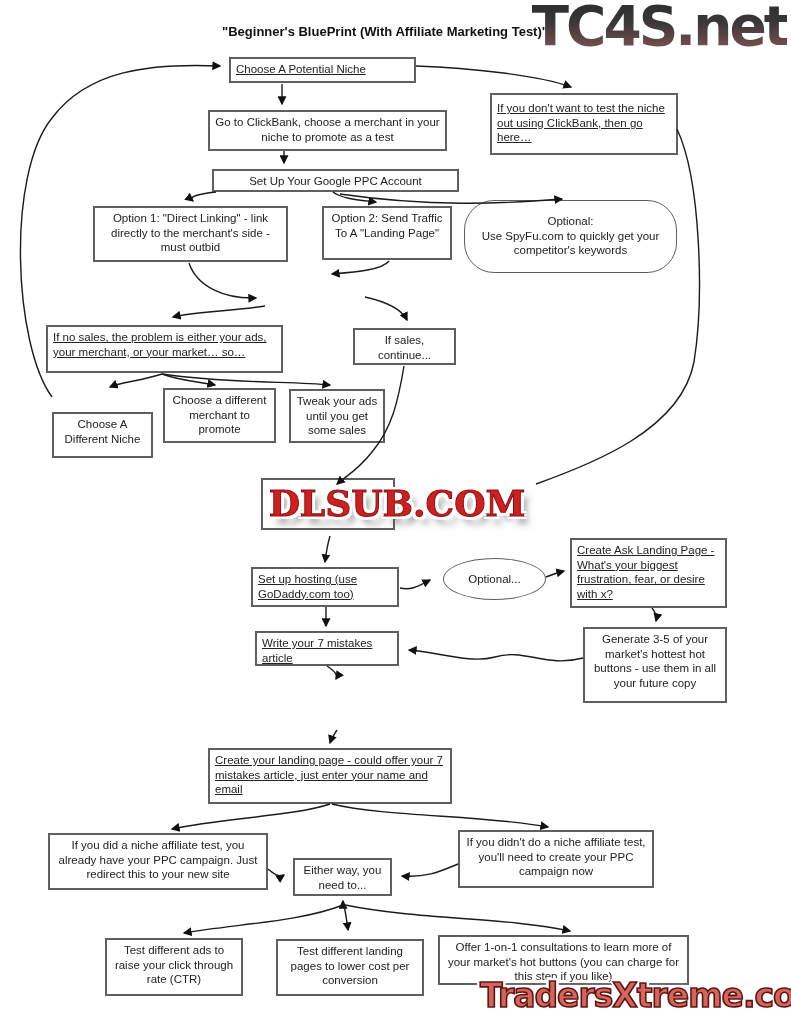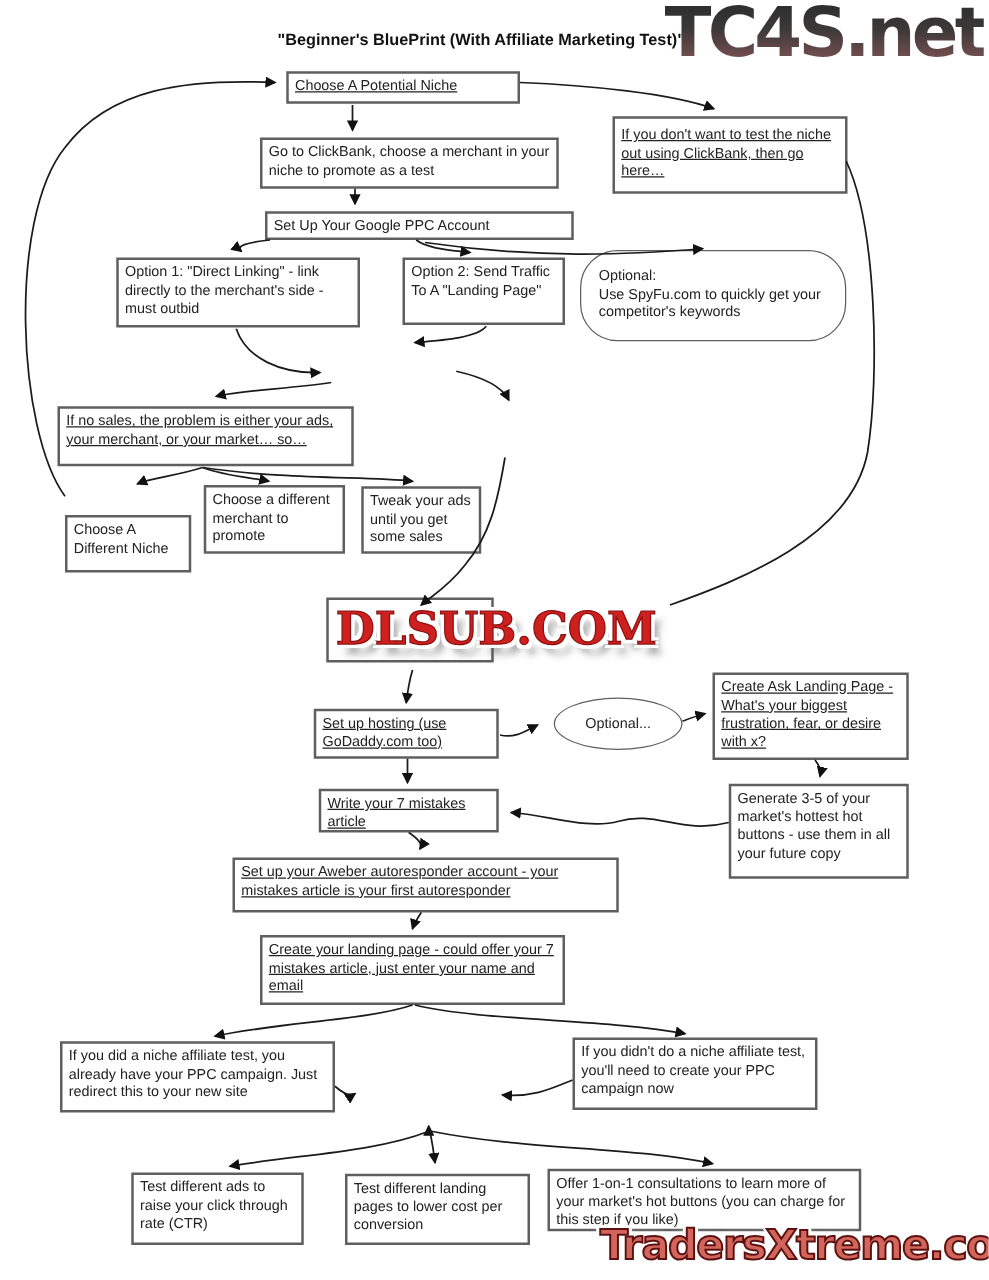--- a/index.html
+++ b/index.html
@@ -3,21 +3,21 @@
 <meta charset="utf-8">
 <style>
   html,body{margin:0;padding:0;background:#fff;}
   #canvas{
     position:relative;width:791px;height:1024px;background:#ffffff;
     font-family:"Liberation Sans",sans-serif;overflow:hidden;
   }
   .node{
     position:absolute;background:#fff;border:2px solid #5f5f5f;
     font:11.5px/1.28 "Liberation Sans",sans-serif;color:#222;
-    padding:3px 5px;box-sizing:border-box;white-space:pre-line;z-index:1;
+    padding:3px 5px;box-sizing:border-box;white-space:pre-line;z-index:1;text-align:center;
   }
   .c{text-align:left;text-decoration:underline;}
   .rounded{border-radius:30px;padding:13px 14px;border-width:1.5px;}
   .ellipse{border-radius:50%;border-width:1.5px;display:flex;align-items:center;justify-content:center;}
   #arrow-layer{position:absolute;left:0;top:0;z-index:2;pointer-events:none;}
   #title{
     position:absolute;left:170px;top:24px;width:430px;text-align:center;
     font-weight:bold;font-size:13px;color:#111;z-index:1;
   }
   #logo{
@@ -105,45 +105,46 @@
   <div class="node" style="left:93px;top:206px;width:195px;height:56px">Option 1: "Direct Linking" - link directly to the merchant's side - must outbid</div>
 
   <div class="node" style="left:322px;top:206px;width:130px;height:54px">Option 2: Send Traffic To A "Landing Page"</div>
 
   <div class="node rounded" style="left:464px;top:200px;width:213px;height:73px">Optional:
 Use SpyFu.com to quickly get your competitor's keywords</div>
 
 
   <div class="node c" style="left:46px;top:325px;width:237px;height:48px">If no sales, the problem is either your ads, your merchant, or your market… so…</div>
 
+  <div class="node" style="left:353px;top:328px;width:103px;height:37px">If sales, continue...</div>
 
   <div class="node" style="left:52px;top:412px;width:101px;height:46px">Choose A Different Niche</div>
 
   <div class="node" style="left:163px;top:388px;width:113px;height:55px">Choose a different merchant to promote</div>
 
   <div class="node" style="left:289px;top:389px;width:96px;height:54px">Tweak your ads until you get some sales</div>
 
   <div class="node" style="left:261px;top:478px;width:134px;height:52px"></div>
 
   <div class="node c" style="left:251px;top:567px;width:148px;height:40px">Set up hosting (use GoDaddy.com too)</div>
 
   <div class="node ellipse" style="left:443px;top:558px;width:103px;height:42px">Optional...</div>
 
   <div class="node c" style="left:570px;top:538px;width:157px;height:70px">Create Ask Landing Page - What's your biggest frustration, fear, or desire with x?</div>
 
   <div class="node c" style="left:255px;top:631px;width:144px;height:35px">Write your 7 mistakes article</div>
 
   <div class="node" style="left:583px;top:627px;width:144px;height:76px">Generate 3-5 of your market's hottest hot buttons - use them in all your future copy</div>
 
-  <div class="node c" style="left:186px;top:686px;width:309px;height:44px">Set up your Aweber autoresponder account - your mistakes article is your first autoresponder</div>
 
   <div class="node c" style="left:208px;top:748px;width:244px;height:56px">Create your landing page - could offer your 7 mistakes article, just enter your name and email</div>
 
   <div class="node" style="left:48px;top:833px;width:220px;height:57px">If you did a niche affiliate test, you already have your PPC campaign. Just redirect this to your new site</div>
 
+  <div class="node" style="left:293px;top:858px;width:99px;height:38px">Either way, you need to...</div>
 
   <div class="node" style="left:458px;top:830px;width:196px;height:58px">If you didn't do a niche affiliate test, you'll need to create your PPC campaign now</div>
 
   <div class="node" style="left:105px;top:938px;width:138px;height:58px">Test different ads to raise your click through rate (CTR)</div>
 
   <div class="node" style="left:276px;top:939px;width:148px;height:57px">Test different landing pages to lower cost per conversion</div>
 
   <div class="node" style="left:438px;top:935px;width:251px;height:50px">Offer 1-on-1 consultations to learn more of your market's hot buttons (you can charge for this step if you like)</div>
 
   <div id="wm-dlsub">DLSUB.COM</div>

